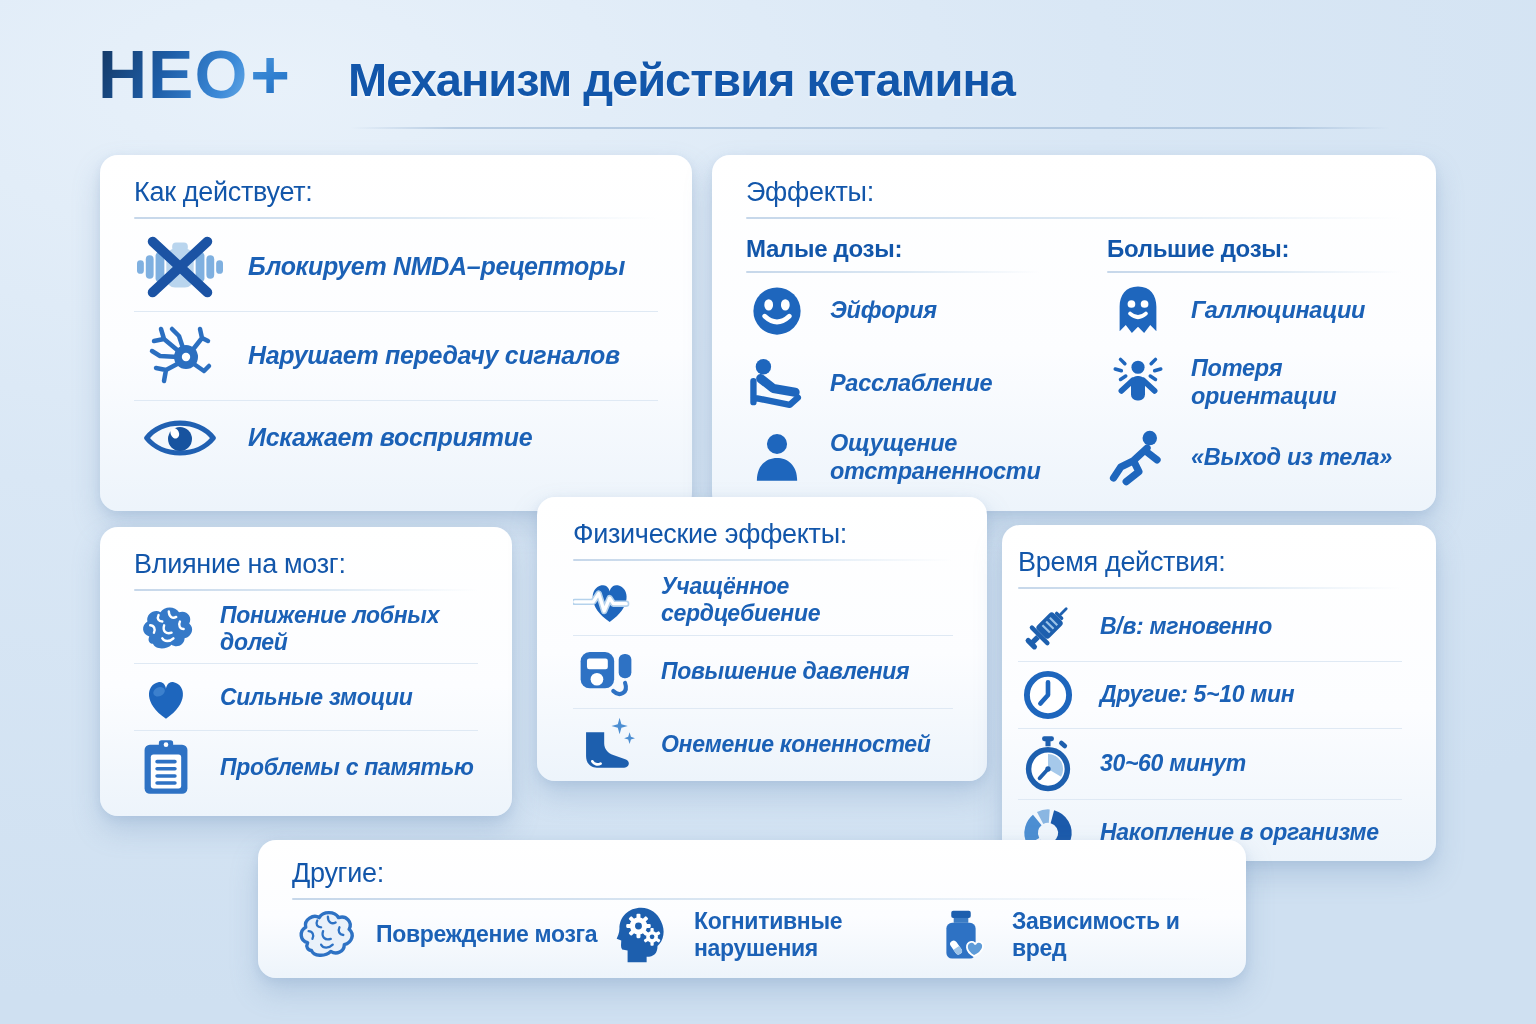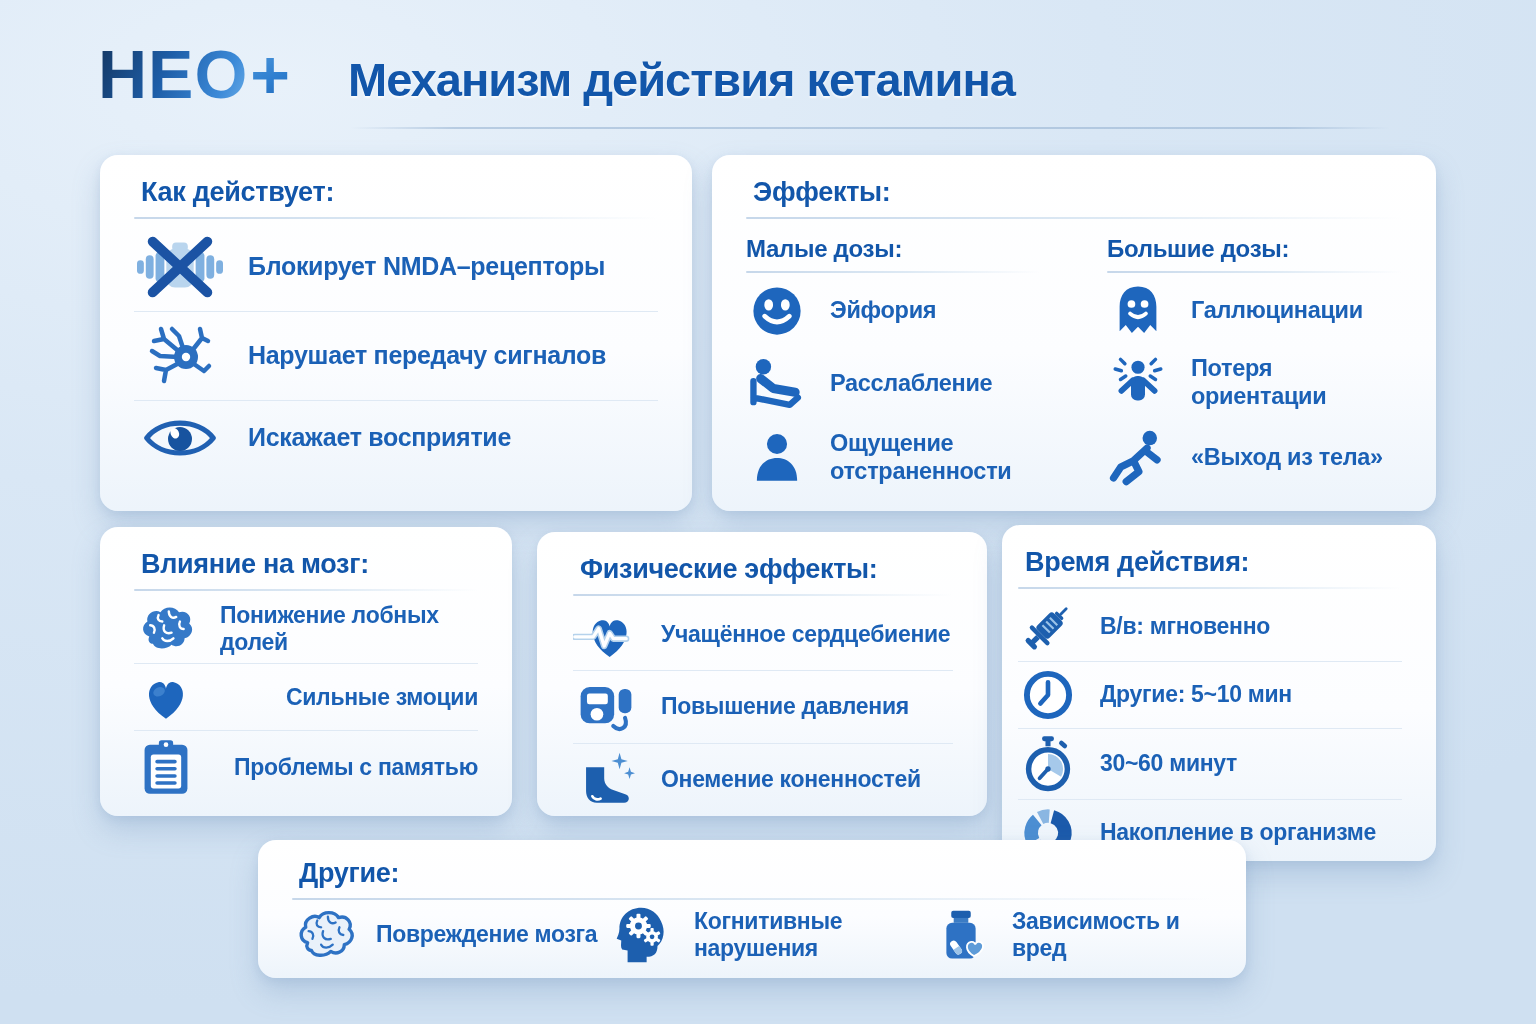--- a/index.html
+++ b/index.html
@@ -25,25 +25,25 @@
     -webkit-background-clip:text; background-clip:text; color:transparent; margin-left:2px;}
   .page-title{position:absolute; left:348px; top:52px; font-size:47px; font-weight:bold;
     color:var(--heading); letter-spacing:-1px; text-shadow:0 2px 2px rgba(255,255,255,.8);}
   .header-rule{position:absolute; left:350px; top:127px; width:1040px; height:2px; border-radius:1px;
     background:linear-gradient(90deg, rgba(146,175,207,.0), rgba(146,175,207,.55) 10%, rgba(146,175,207,.55) 90%, rgba(146,175,207,0));}
 
   
   .card{position:absolute; border-radius:18px; padding:22px 34px;
     background:linear-gradient(180deg,var(--card-top) 0%, #fcfdff 55%, var(--card-bot) 100%);
     box-shadow:0 14px 28px rgba(104,140,184,.28), 0 3px 8px rgba(104,140,184,.14);}
-  .card h2{font-size:27px; font-weight:bold; color:var(--heading); letter-spacing:-.3px;margin-left:7px;}
+  .card h2{font-size:27px; font-weight:normal; color:var(--heading); letter-spacing:-.3px;}
   .trule{height:2px; margin-top:9px; border-radius:1px;
     background:linear-gradient(90deg,#c6d7ea 0%, #dde9f4 55%, rgba(221,233,244,0) 100%);}
 
-  .rows{margin-top:4px;}
+  .rows{margin-top:4px;font-style:italic;}
   .row{display:flex; align-items:center; gap:22px;}
   .row + .row{border-top:1.5px solid var(--rule);}
   .icn{flex:0 0 auto; display:flex; align-items:center; justify-content:center;}
   .lbl{font-size:24px; font-weight:bold; color:var(--text); letter-spacing:-.3px; line-height:1.18;}
 
   .card-how   {left:100px; top:155px; width:592px; height:356px;}
   .card-how .row{padding:12px 0;}
   .card-how .icn{width:92px;}
   .card-how .lbl{font-size:25px;}
 
@@ -51,25 +51,25 @@
   .cols{display:flex; gap:66px; margin-top:16px;}
   .col{flex:1;}
   .col h3{font-size:24px; font-weight:bold; color:var(--heading); letter-spacing:-.3px;}
   .col .trule{margin-top:8px;}
   .col .rows{margin-top:2px;}
   .col .row{padding:8px 0; border-top:none;}
   .col .icn{width:62px;}
   .col .lbl{font-size:23.5px;}
 
   .card-brain {left:100px; top:527px; width:412px; height:289px;}
-  .card-brain .row{padding:7px 0;justify-content:space-between;}
+  .card-brain .row{padding:7px 0;}
   .card-brain .icn{width:64px;}
   .card-brain .lbl{font-size:23px;}
 
-  .card-physical{left:537px; top:532px; width:450px; height:284px;padding-left:36px;}
+  .card-physical{left:537px; top:497px; width:450px; height:284px;padding-left:36px;}
   .card-physical .row{padding:7px 0;}
   .card-physical .icn{width:66px;}
   .card-physical .lbl{font-size:23px;}
 
   .card-timing{left:1002px; top:525px; width:434px; height:336px;padding-left:16px;}
   .card-timing .row{padding:6px 0;}
   .card-timing .icn{width:60px;}
   .card-timing .lbl{font-size:23px;}
 
   .card-risks {left:258px; top:840px; width:988px; height:138px; padding-top:18px;}

